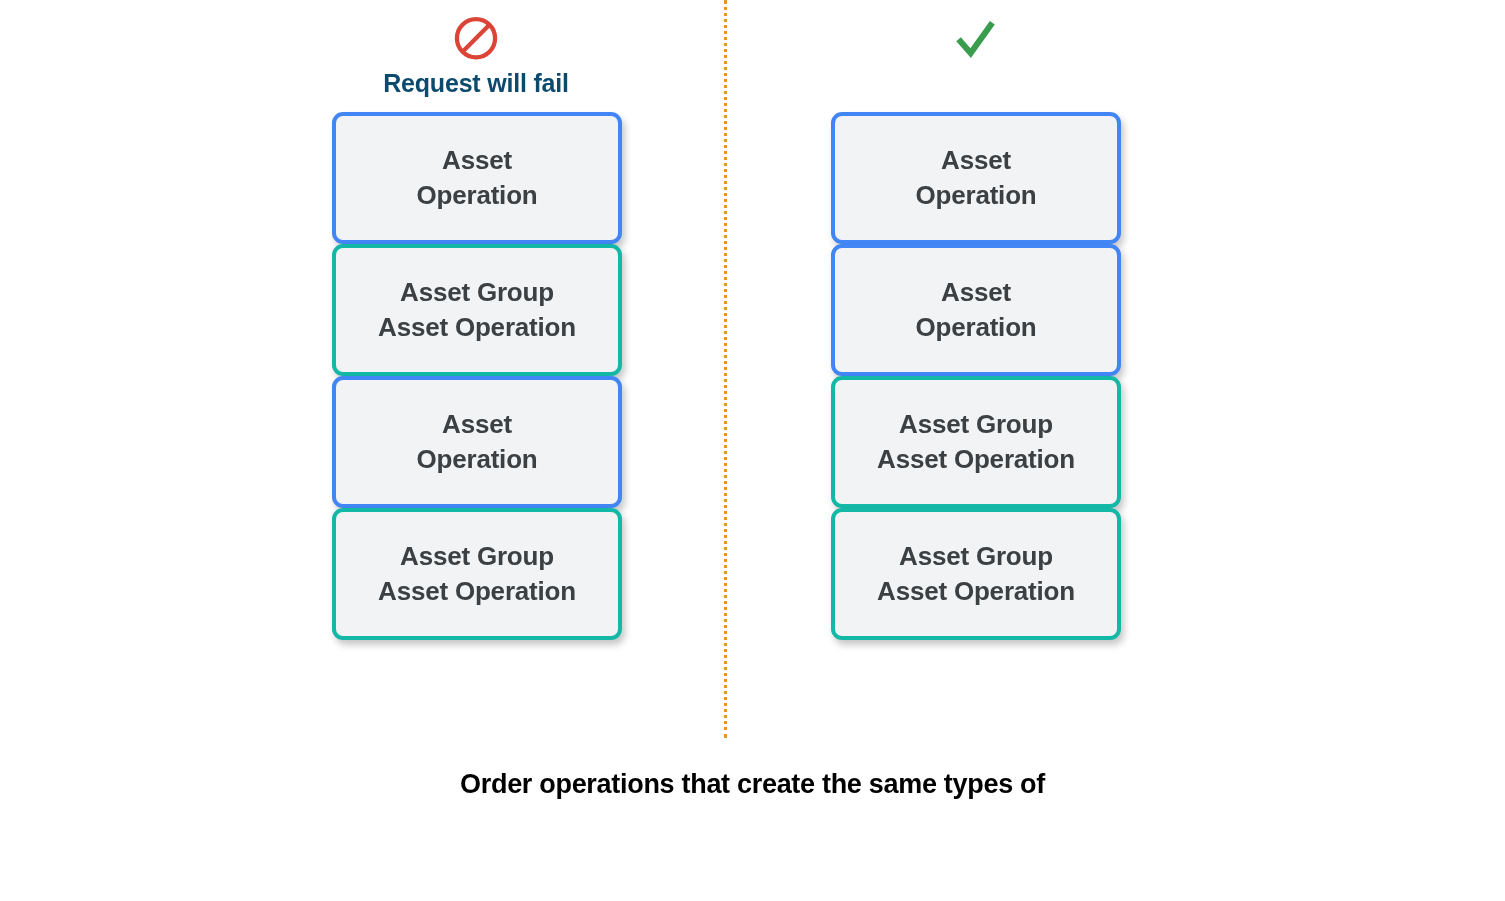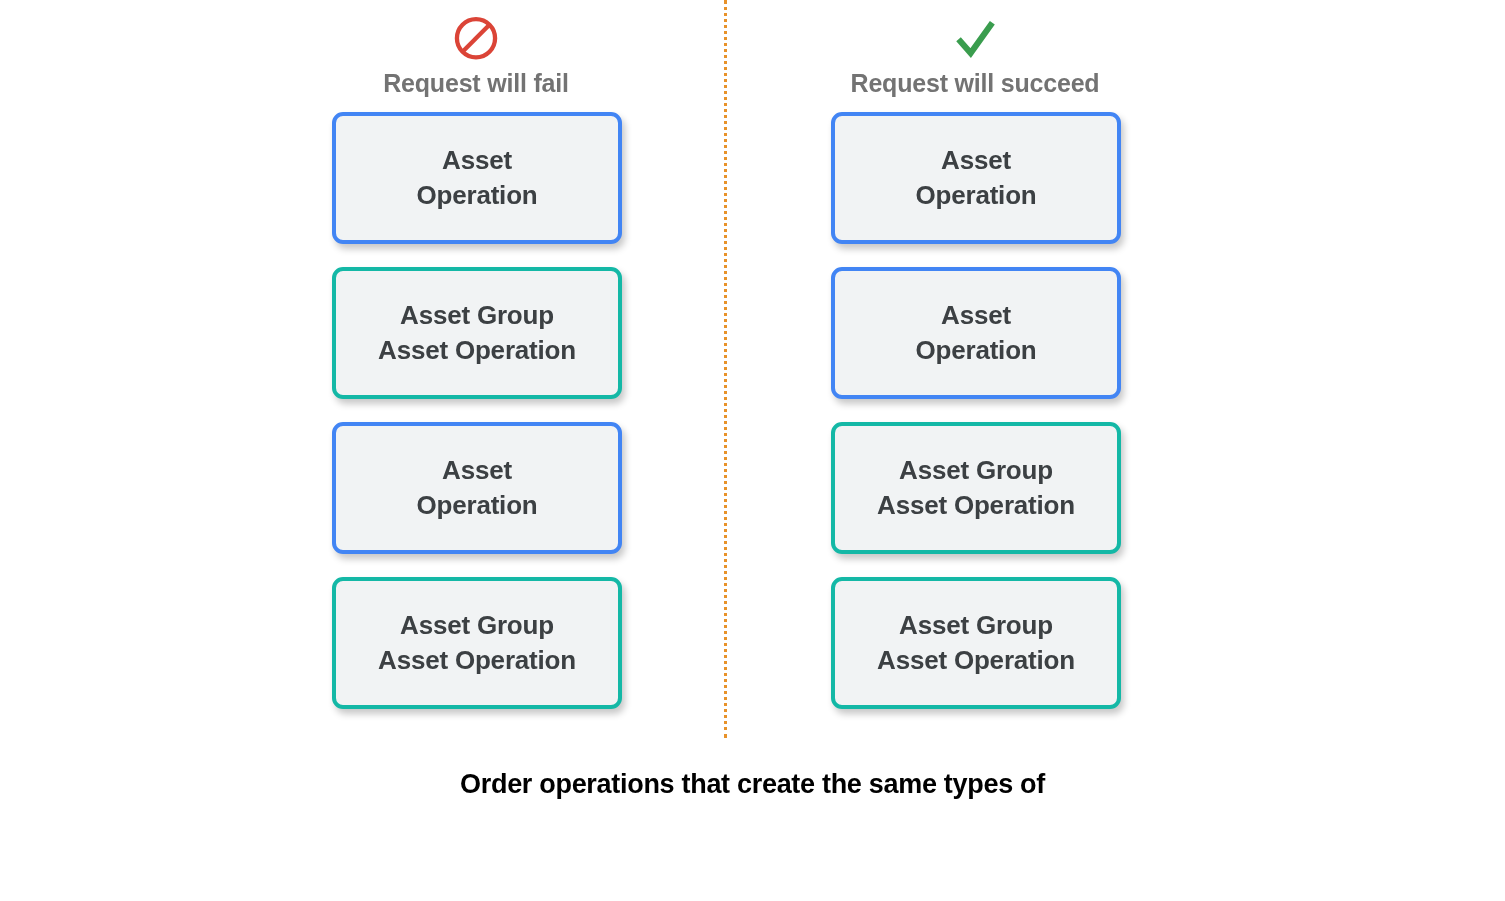--- a/index.html
+++ b/index.html
@@ -45,38 +45,37 @@
   }
   .status-icon {
     display: block;
     margin: 0 auto 5px auto;
     height: 52px;
     width: 60px;
   }
   .col-title {
     font-size: 25px;
     font-weight: bold;
-    color: #737373;
+    color: #0c4a6e;
     letter-spacing: -0.2px;
     line-height: 1;
     white-space: nowrap;
   }
 
   
   .stack {
     position: absolute;
     top: 112px;
     left: 46px;
     width: 290px;
   }
   .op-box {
     box-sizing: border-box;
     width: 290px;
     height: 132px;
-    margin-bottom: 23px;
     background: #F1F3F4;
     border-radius: 11px;
     display: flex;
     align-items: center;
     justify-content: center;
     box-shadow: 3px 5px 7px rgba(0,0,0,0.22);
   }
   .op-box.blue   { border: 4px solid #4285F4; }
   .op-box.orange { border: 4px solid #14b8a6; }
 
@@ -140,21 +139,20 @@
   </div>
 
 </div>
 
 <div class="column succeed">
 
   <div class="col-header">
     <svg class="status-icon" viewBox="0 0 60 60" xmlns="http://www.w3.org/2000/svg">
       <polyline points="11,29 25,45 50,10" fill="none" stroke="#3A9D4E" stroke-width="7" stroke-linecap="butt" stroke-linejoin="miter"></polyline>
     </svg>
-    <div class="col-title">Request will succeed</div>
   </div>
 
   <div class="stack">
     <div class="op-box blue">
       <div class="op-label">Asset
 Operation</div>
     </div>
     <div class="op-box blue">
       <div class="op-label">Asset
 Operation</div>

